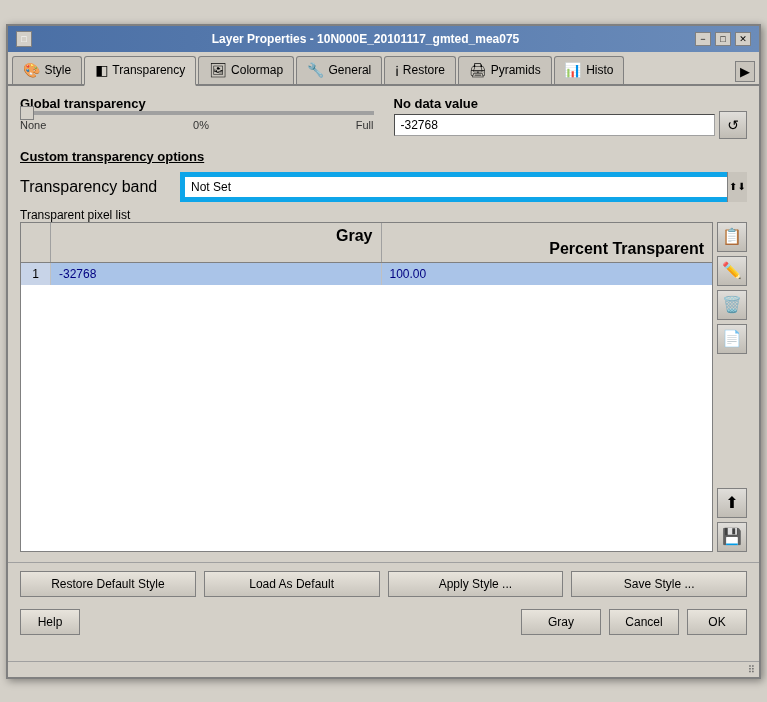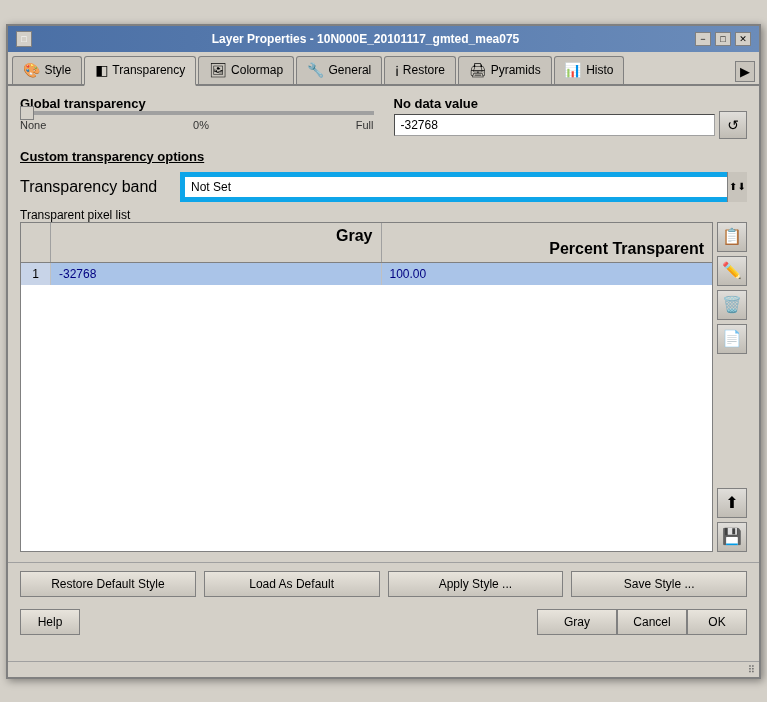--- a/index.html
+++ b/index.html
@@ -277,20 +277,21 @@
     }
     .spacer { flex: 1; }
     .bottom-buttons1 {
       display: flex;
       gap: 8px;
       padding: 8px 12px 6px;
       border-top: 1px solid #a0a0a0;
     }
     .bottom-buttons2 {
       display: flex;
+      gap: 8px;
       padding: 6px 12px 26px;
     }
     .btn {
       padding: 5px 12px;
       background: linear-gradient(to bottom, #e8e4dc, #c8c4bc);
       border: 1px solid #808080;
       cursor: pointer;
       font-size: 12px;
     }
     .btn-flex { flex: 1; text-align: center; }

